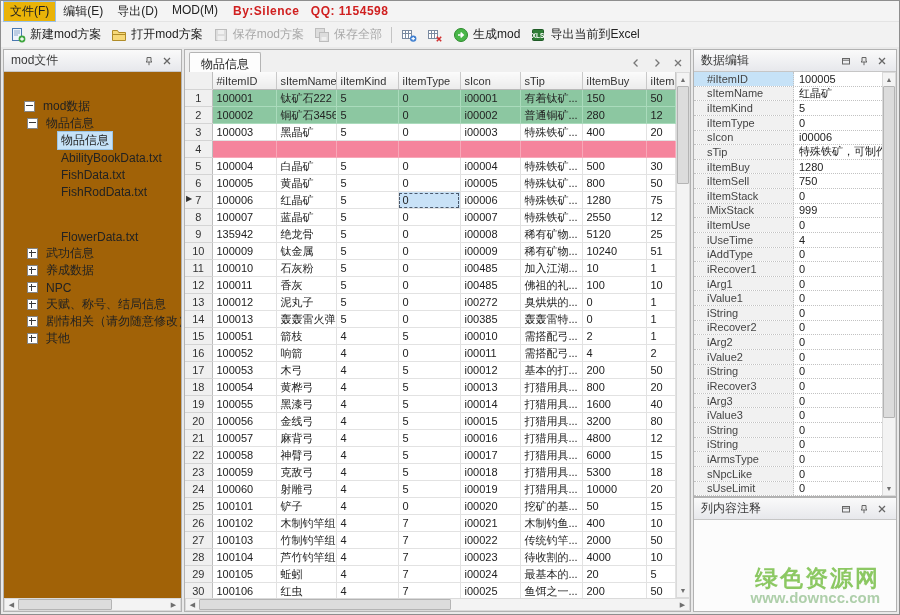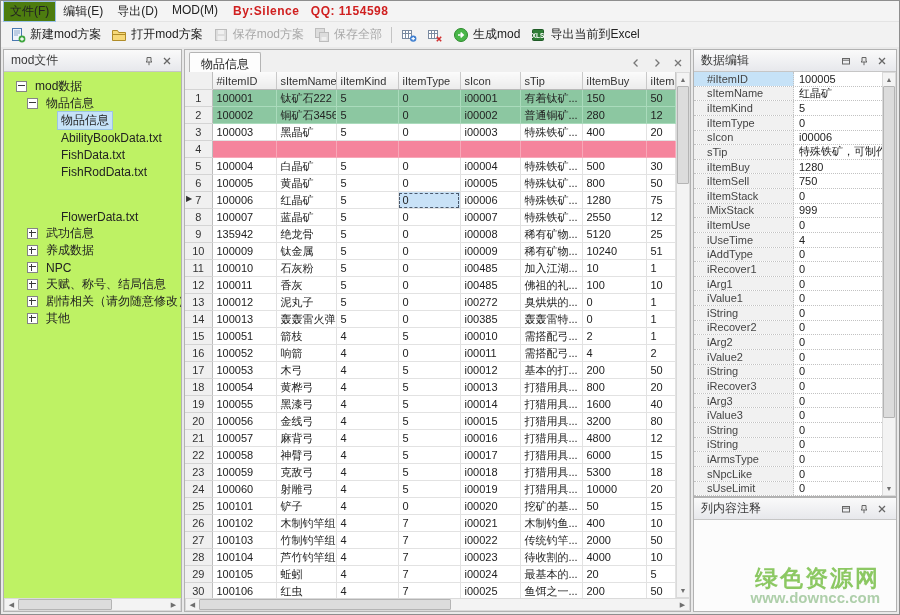--- a/index.html
+++ b/index.html
@@ -1,33 +1,33 @@
 <!DOCTYPE html>
 <html><head>
 <meta charset="utf-8">
 <style>
   html,body{margin:0;padding:0;background:#d8d8d8;}
   .app{position:relative;width:898px;height:613px;border:1px solid #8e8e8e;background:#f2f2f2;
        font-family:"Liberation Sans","DejaVu Sans",sans-serif;font-size:12px;color:#222;overflow:hidden;}
   
   .menubar{height:20px;display:flex;align-items:center;background:#f4f4f4;border-bottom:1px solid #e4e4e4;padding-left:2px;}
   .menu-item{padding:2px 7px;cursor:default;white-space:nowrap;}
-  .menu-item.hl{background:#4d7c0f;border:1px solid #9ac0e8;padding:1px 6px;}
+  .menu-item.hl{background:#eab308;border:1px solid #9ac0e8;padding:1px 6px;}
   .brand{color:#d02020;font-weight:bold;margin-left:8px;letter-spacing:.5px;white-space:pre;}
   
   .toolbar{height:25px;display:flex;align-items:center;background:#f2f2f2;border-bottom:1px solid #d8d8d8;padding:0 4px;}
   .tbtn{display:flex;align-items:center;gap:4px;padding:2px 5px;border-radius:2px;white-space:nowrap;}
   .tbtn.disabled{color:#a8a8a8;}
   .tbtn.disabled .icon{opacity:.55;filter:grayscale(1);}
   .tsep{width:1px;height:16px;background:#c4c4c4;margin:0 4px;}
   .icon{display:inline-flex;width:16px;height:16px;flex:none;}
   .icon svg{width:100%;height:100%;}
   
   .main{position:absolute;top:46px;left:0;right:0;bottom:0;background:#e9e9e9;}
-  .panel{position:absolute;border:1px solid #b2b2b2;background:#bef264;overflow:hidden;}
+  .panel{position:absolute;border:1px solid #b2b2b2;background:#a16207;overflow:hidden;}
   .panel-title{height:21px;background:linear-gradient(#fafafa,#e7e8ec);border-bottom:1px solid #c6c6c6;
                display:flex;align-items:center;padding:0 7px;color:#3a3a3a;}
   .pt-buttons{margin-left:auto;display:flex;gap:4px;}
   .pt-btn{width:14px;height:13px;display:inline-flex;align-items:center;justify-content:center;}
   .pt-btn svg{width:10px;height:10px;}
   
   .left-panel{left:2px;top:2px;width:177px;bottom:2px;}
   .tree{position:absolute;top:26px;left:0;right:0;bottom:13px;overflow:hidden;padding-top:2px;}
   .tree-item{height:17px;display:flex;align-items:center;white-space:nowrap;}
   .expander{position:relative;width:9px;height:9px;border:1px solid #848484;background:#fff;margin-right:5px;flex:none;}
@@ -187,21 +187,21 @@
               </svg>
             </span>
             <span class="pt-btn">
               <svg viewBox="0 0 10 10">
                 <path d="M2 2l6 6M8 2l-6 6" stroke="#666" stroke-width="1.3"></path>
               </svg>
             </span>
           </span>
       </div>
       <div class="tree">
-          <div class="tree-item" style="padding-left: 12px;">
+          <div class="tree-item" style="padding-left: 20px; margin-top: 20px;">
             <span class="expander minus"></span>
             <span class="tree-label">mod数据</span>
           </div>
           <div class="tree-item" style="padding-left: 23px;">
             <span class="expander minus"></span>
             <span class="tree-label">物品信息</span>
           </div>
           <div class="tree-item selected" style="padding-left: 40px;">
             <span class="exp-spacer"></span>
             <span class="tree-label">物品信息</span>

